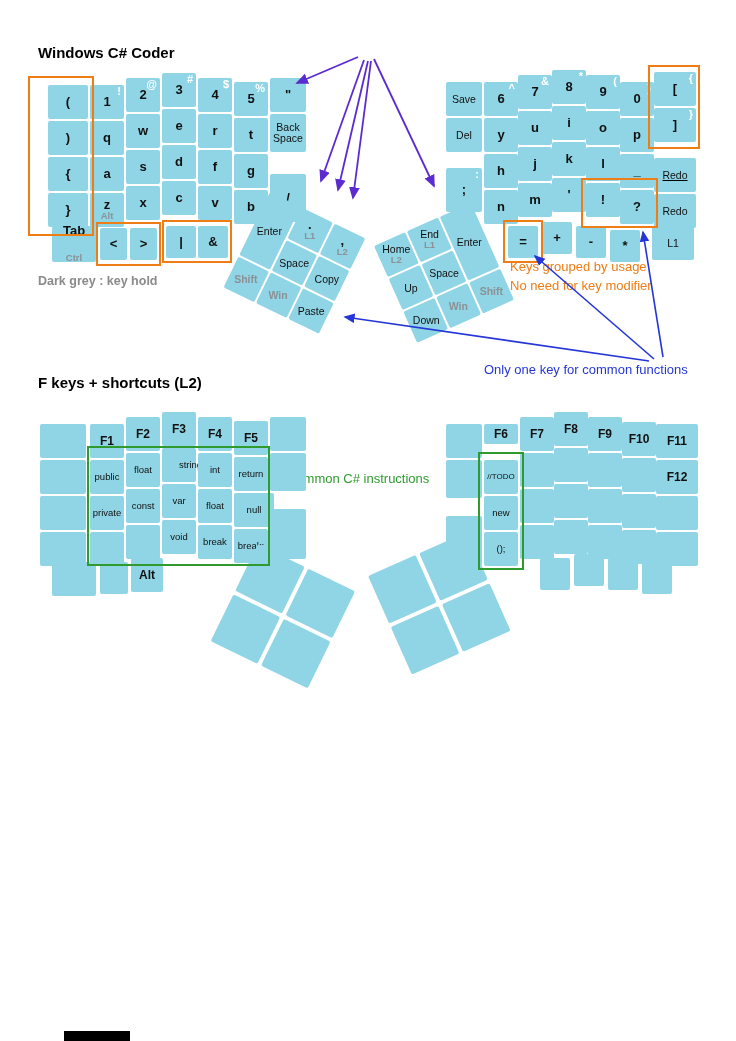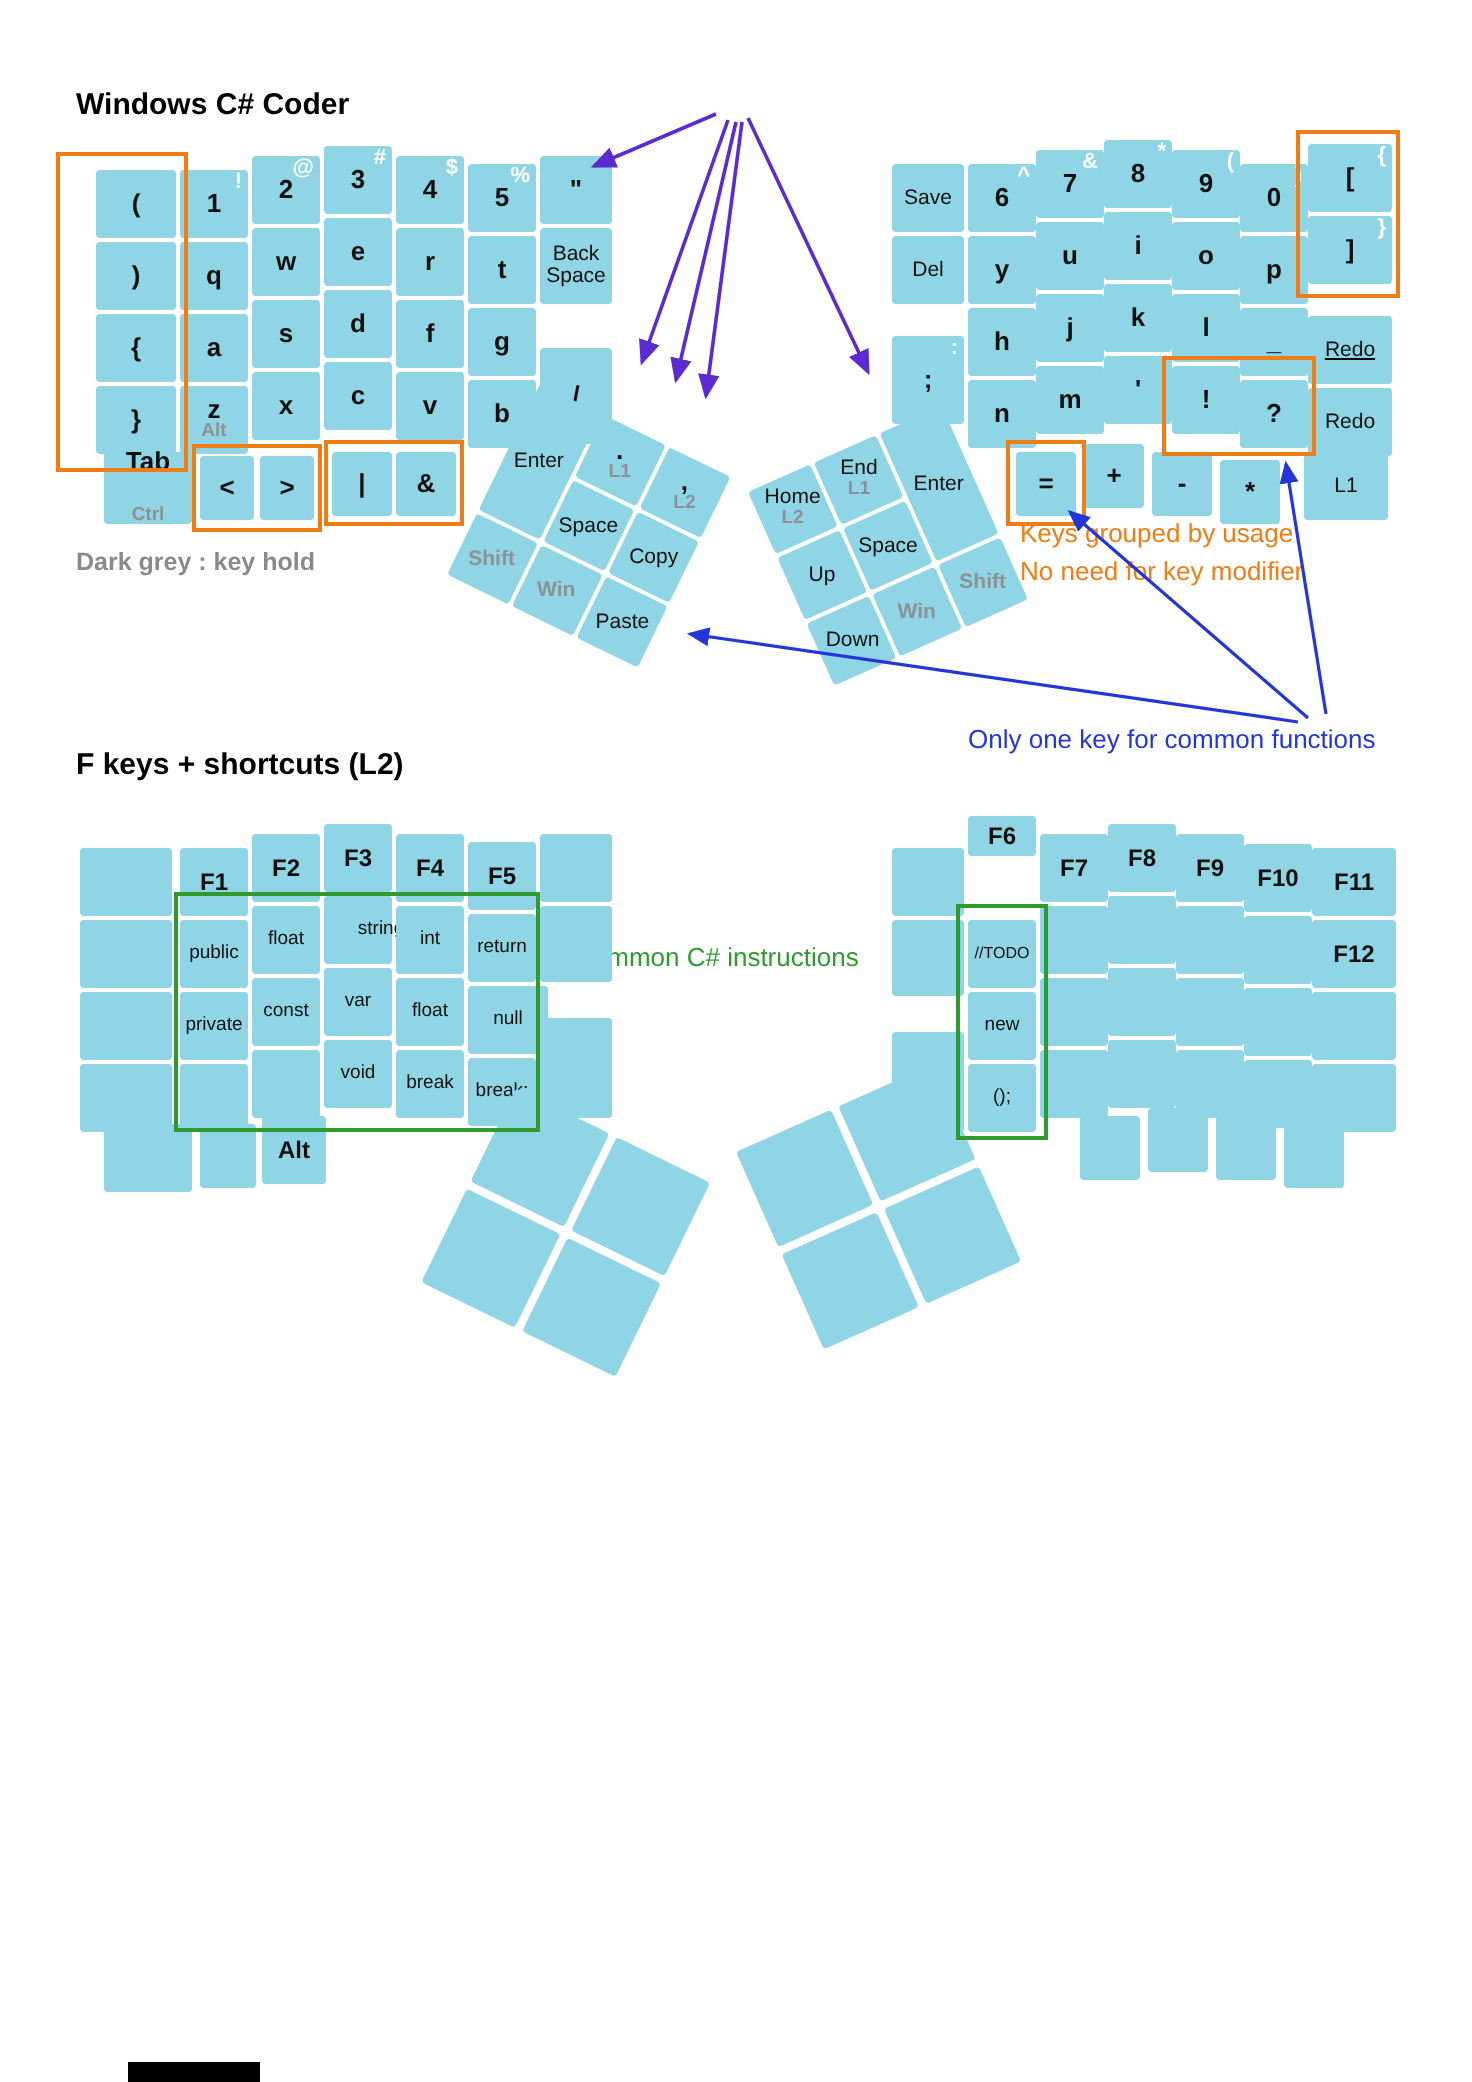--- a/index.html
+++ b/index.html
@@ -318,21 +318,21 @@
       <div class="key" style="left: 270px; top: 453px; width: 36px; height: 38px;"></div>
       <div class="key" style="left: 270px; top: 509px; width: 36px; height: 50px;"></div>
       <div class="key" style="left: 52px; top: 562px; width: 44px; height: 34px;"></div>
       <div class="key" style="left: 100px; top: 562px; width: 28px; height: 32px;"></div>
       <div class="key fkey" style="left: 131px; top: 558px; width: 32px; height: 34px;">
         <span class="lbl">Alt</span>
       </div>
       <div class="key" style="left: 446px; top: 424px; width: 36px; height: 34px;"></div>
       <div class="key" style="left: 446px; top: 460px; width: 36px; height: 38px;"></div>
       <div class="key" style="left: 446px; top: 516px; width: 36px; height: 50px;"></div>
-      <div class="key fkey" style="left: 484px; top: 408px; width: 34px; height: 20px;">
+      <div class="key fkey" style="left: 484px; top: 424px; width: 34px; height: 20px;">
         <span class="lbl">F6</span>
       </div>
       <div class="key word" style="left: 484px; top: 460px; width: 34px; height: 34px;">
         <span class="lbl" style="font-size: 8px;">//TODO</span>
       </div>
       <div class="key word" style="left: 484px; top: 496px; width: 34px; height: 34px;">
         <span class="lbl">new</span>
       </div>
       <div class="key word" style="left: 484px; top: 532px; width: 34px; height: 34px;">
         <span class="lbl">();</span>

